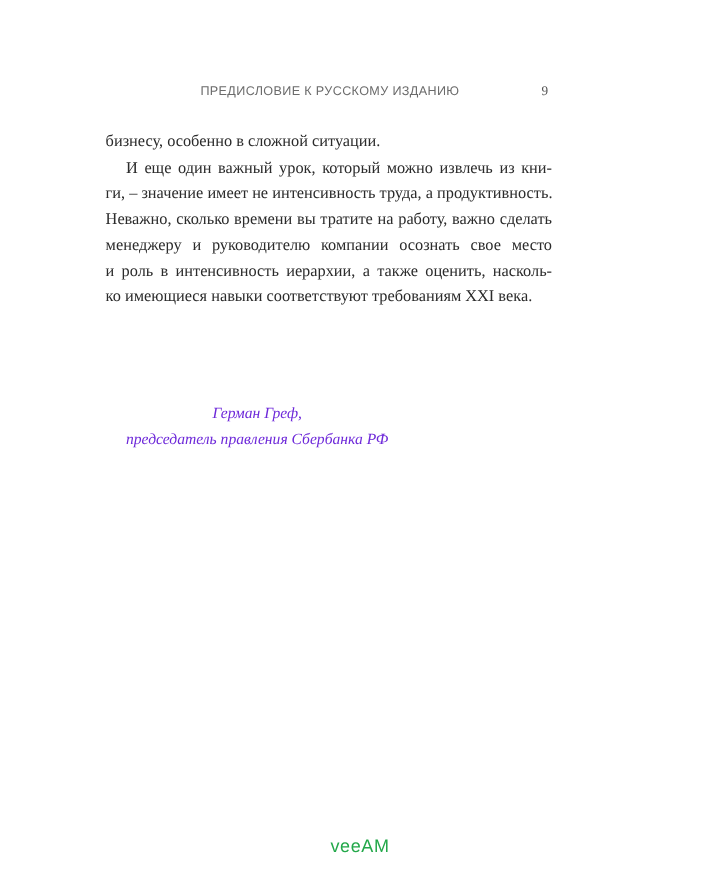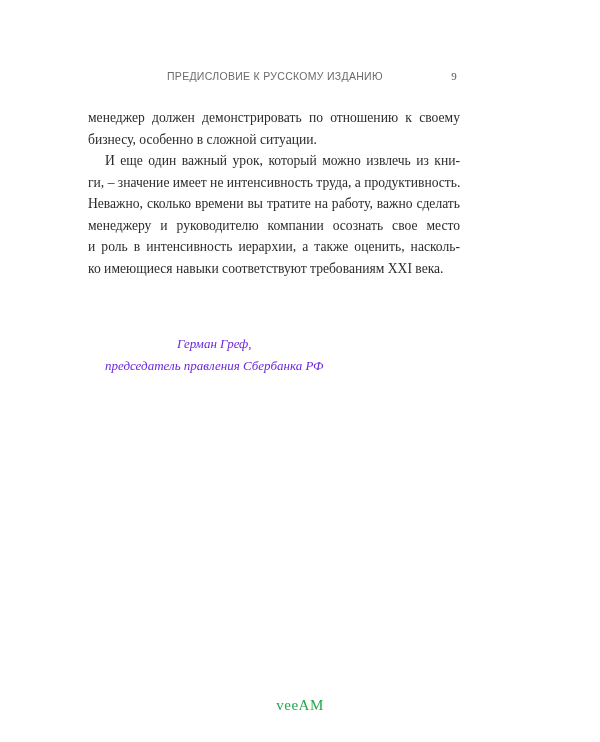--- a/index.html
+++ b/index.html
@@ -87,21 +87,21 @@
     }
     .signature div {
       white-space: nowrap;
     }
     .logo {
       position: absolute;
       top: 697px;
       left: 264px;
       width: 72px;
       text-align: center;
-      font-family: Liberation Serif, serif;
+      font-family: Liberation Sans, sans-serif;
       font-size: 15px;
       letter-spacing: 0.5px;
       color: #23a84a;
       font-weight: normal;
     }
     .logo .lower { text-transform: lowercase; }
     .logo .upper { text-transform: uppercase; }
   </style>
 </head>
 <body>
@@ -109,21 +109,20 @@
 <div class="page">
 
   <div class="running-head">
     <span class="title">ПРЕДИСЛОВИЕ К РУССКОМУ ИЗДАНИЮ</span>
     <span class="folio">9</span>
   </div>
 
   <div class="body-text">
 
     <p>
-      <span class="line">менеджер должен демонстрировать по отношению к своему</span>
       <span class="line last">бизнесу, особенно в сложной ситуации.</span>
     </p>
 
     <p>
       <span class="line indent">И еще один важный урок, который можно извлечь из кни-</span>
       <span class="line">ги, – значение имеет не интенсивность труда, а продуктивность.</span>
       <span class="line">Неважно, сколько времени вы тратите на работу, важно сделать</span>
     </p>
 
     <p>

